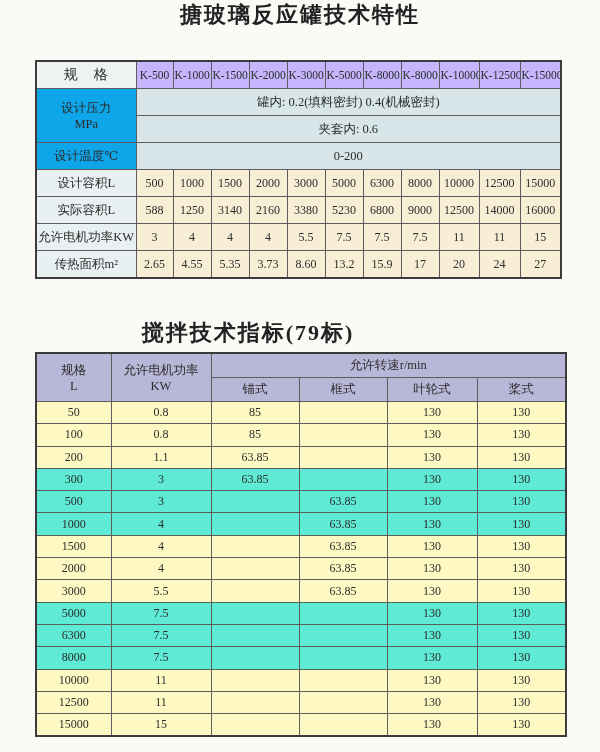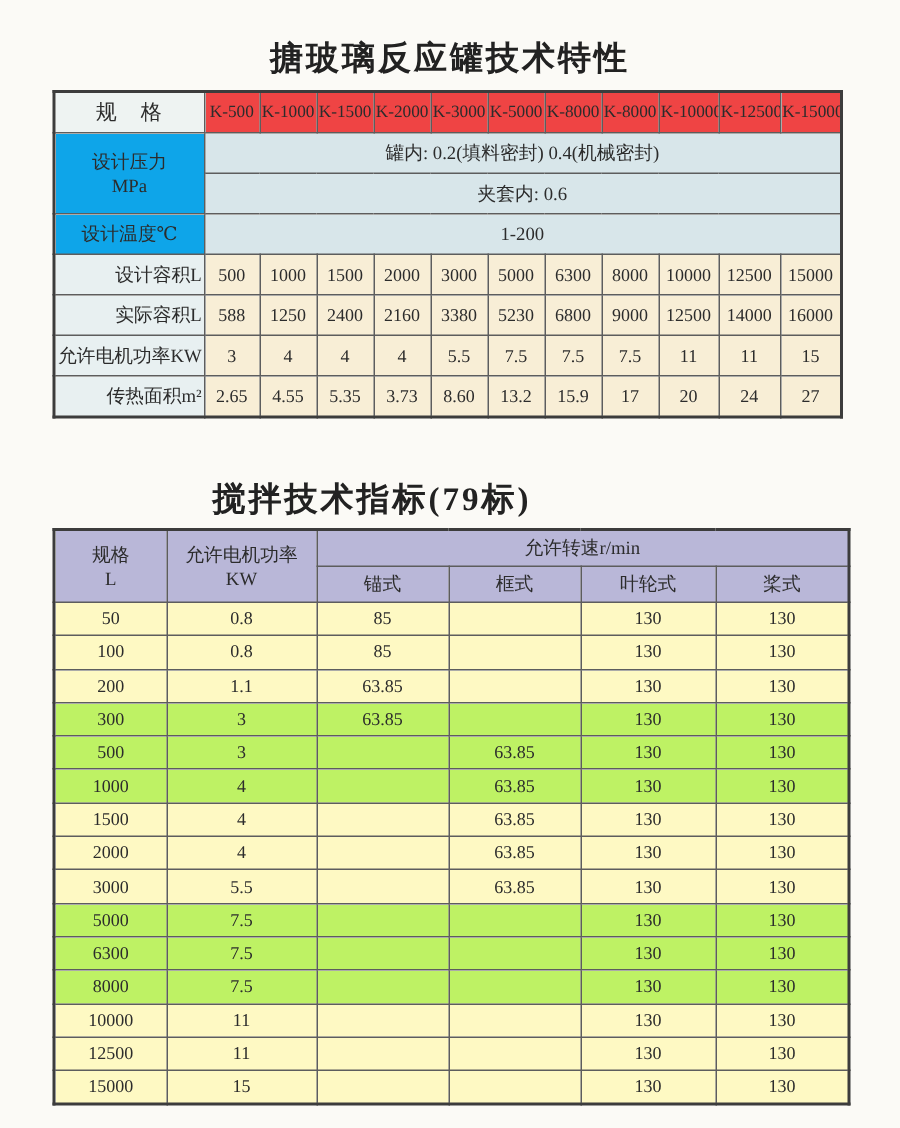--- a/index.html
+++ b/index.html
@@ -11,72 +11,72 @@
     position:relative;
   }
   .doc-title{
     text-align:center;
     font-size:22px;
     font-weight:bold;
     letter-spacing:2px;
     margin:0;
     color:#222;
   }
-  #title1{padding-top:24px;}
+  #title1{}
   #title2{padding-top:0;position:absolute;top:318px;left:0;width:496px;}
 
   table{
     border-collapse:collapse;
     table-layout:fixed;
     position:absolute;
     left:35px;
     font-family:"Liberation Serif","DejaVu Serif",serif;
   }
   th,td{
     border:1px solid #5d5d5d;
     text-align:center;
     vertical-align:middle;
     padding:0 1px;
     overflow:hidden;
     white-space:nowrap;
   }
   
   #table1{top:60px;width:525px;border:2px solid #3c3c3c;}
   #table1 th,#table1 td{font-size:11.5px;}
-  #table1 thead th{height:26px;background:#ef4444;font-weight:normal;}
+  #table1 thead th{height:26px;background:#c4b5fd;font-weight:normal;}
   #table1 thead th.spec{
     background:#eef3f2;
     font-size:14px;
     letter-spacing:16px;
     padding-left:16px;
   }
   #table1 .lblcell{
     background:#0ea5e9;
     font-weight:normal;
     font-size:12.5px;
   }
   #table1 .merged{
     background:#d8e6ea;
     font-size:12.5px;
     height:26px;
   }
   #table1 .t1data td{height:26px;background:#f8eed6;font-size:12px;}
-  #table1 .t1data td:first-child{background:#e8f0f1;font-size:12.5px;text-align:right;}
+  #table1 .t1data td:first-child{background:#e8f0f1;font-size:12.5px;}
 
   
   #table2{top:352px;width:530px;border:2px solid #3c3c3c;}
   #table2 thead th{
     background:#b9b7d8;
     font-weight:normal;
     font-size:12.5px;
     height:23px;
   }
   #table2 tbody td{height:21.3px;font-size:12px;}
   #table2 tr.cream td{background:#fef9c3;}
-  #table2 tr.blue td{background:#bef264;}
+  #table2 tr.blue td{background:#5eead4;}
 </style>
 </head>
 <body>
 
 <h1 class="doc-title" id="title1">搪玻璃反应罐技术特性</h1>
 
 <table id="table1">
   <colgroup>
     <col style="width:100px">
     <col style="width:37px">
@@ -113,21 +113,21 @@
         <span>设计压力</span><br>
         <span>MPa</span>
       </th>
       <td class="merged" colspan="11">罐内: 0.2(填料密封) 0.4(机械密封)</td>
     </tr>
     <tr>
       <td class="merged" colspan="11">夹套内: 0.6</td>
     </tr>
     <tr>
       <th class="lblcell">设计温度℃</th>
-      <td class="merged" colspan="11">1-200</td>
+      <td class="merged" colspan="11">0-200</td>
     </tr>
   </tbody>
   <tbody class="t1data">
       <tr>
         <td>设计容积L</td>
         <td>500</td>
         <td>1000</td>
         <td>1500</td>
         <td>2000</td>
         <td>3000</td>
@@ -135,21 +135,21 @@
         <td>6300</td>
         <td>8000</td>
         <td>10000</td>
         <td>12500</td>
         <td>15000</td>
       </tr>
       <tr>
         <td>实际容积L</td>
         <td>588</td>
         <td>1250</td>
-        <td>2400</td>
+        <td>3140</td>
         <td>2160</td>
         <td>3380</td>
         <td>5230</td>
         <td>6800</td>
         <td>9000</td>
         <td>12500</td>
         <td>14000</td>
         <td>16000</td>
       </tr>
       <tr>

